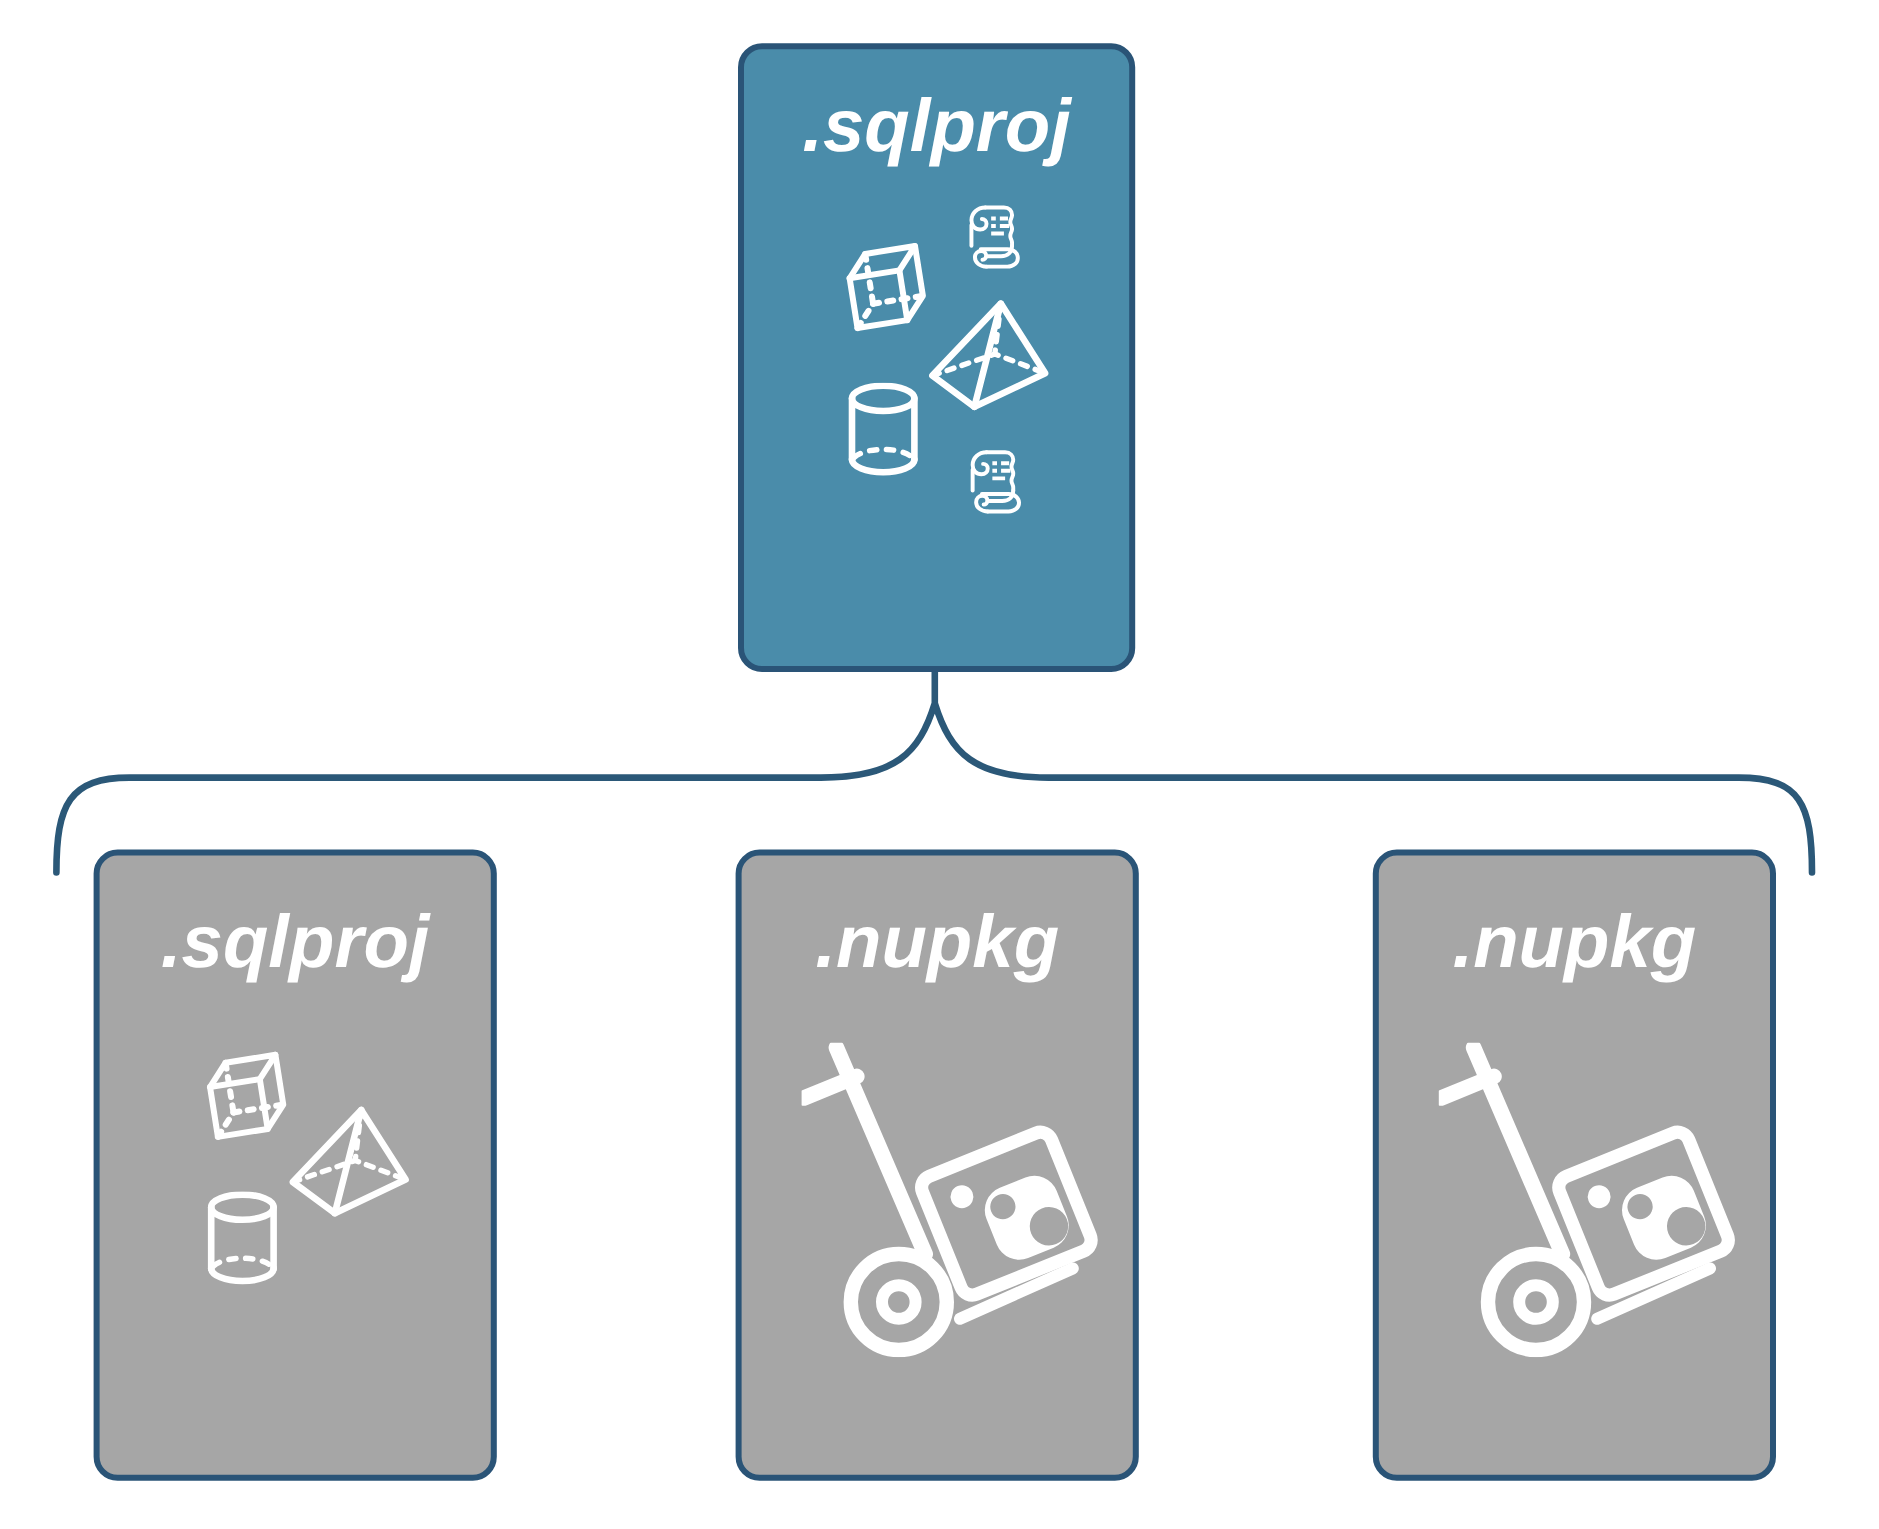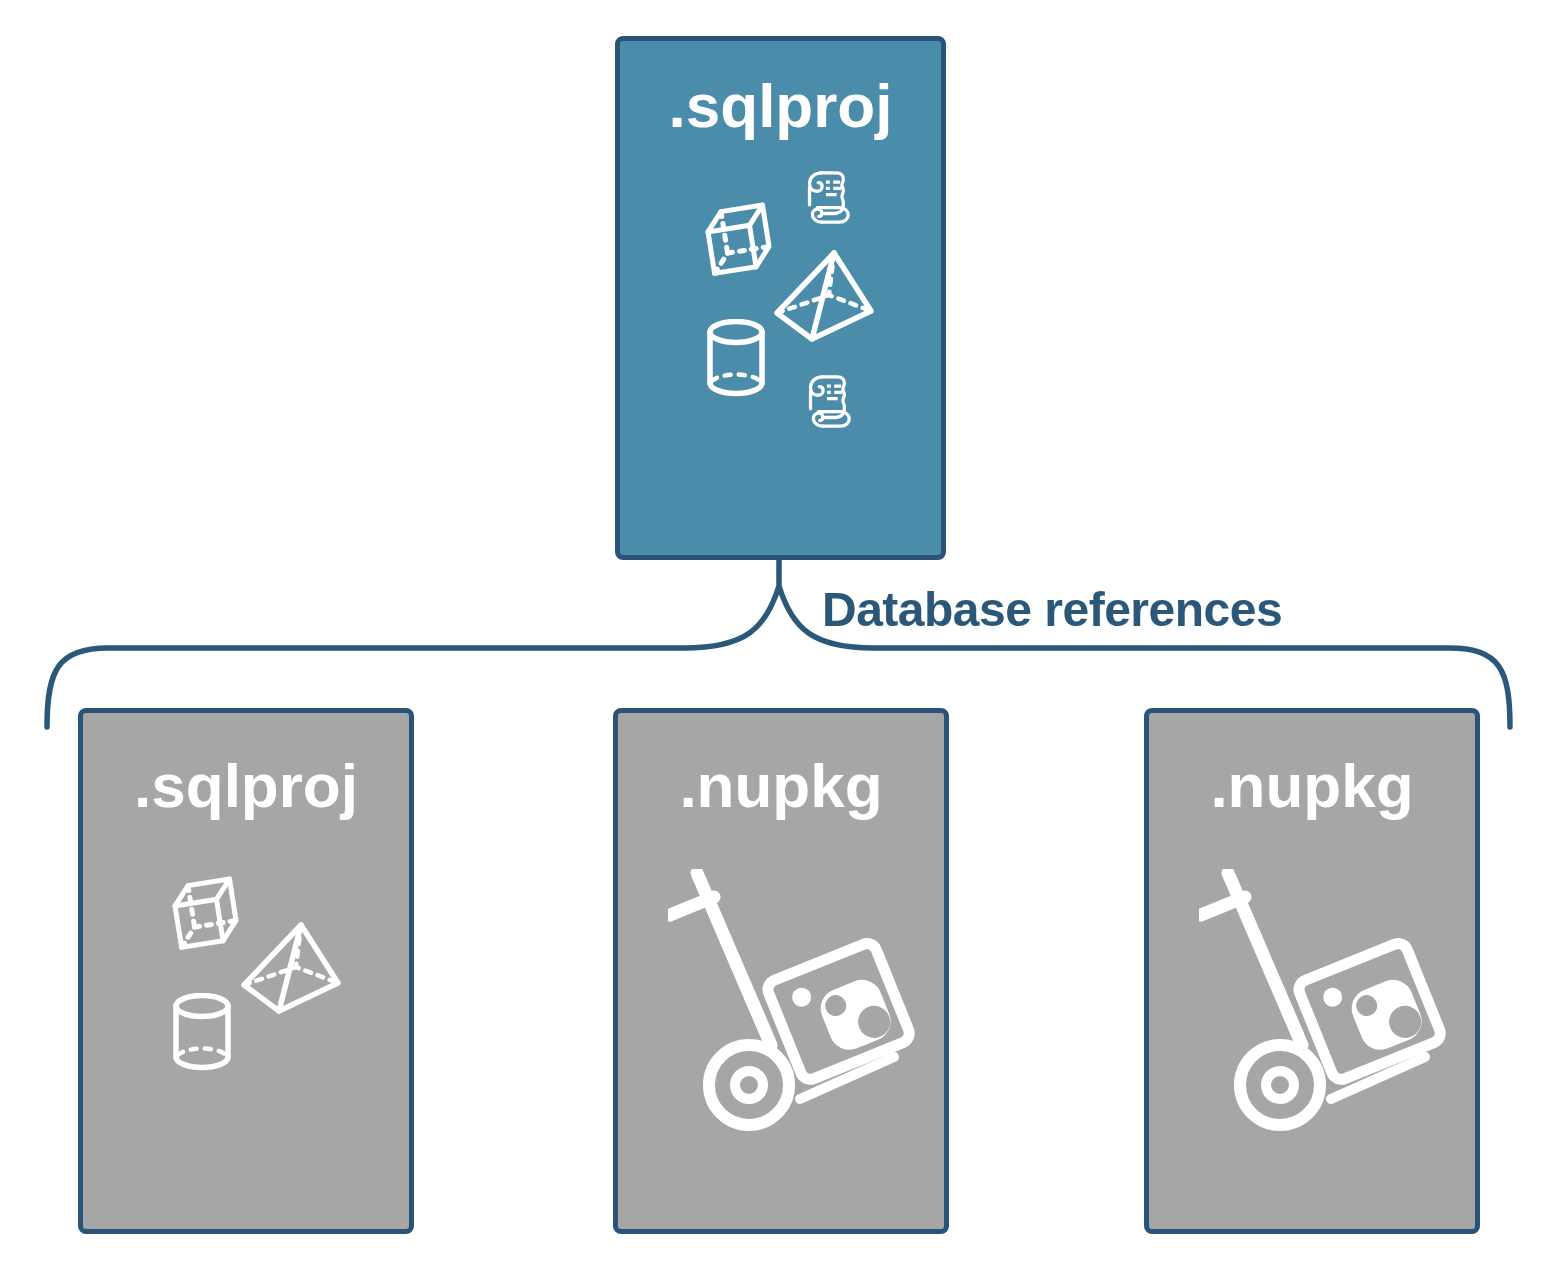--- a/index.html
+++ b/index.html
@@ -9,21 +9,21 @@
     --label-text:#ffffff;
     --connector-color:#2b5878;
   }
   html,body{margin:0;padding:0;background:#ffffff;}
   .canvas{
     position:relative;width:1566px;height:1274px;overflow:hidden;
     font-family:"Liberation Sans","DejaVu Sans",sans-serif;background:#ffffff;
   }
   .card{
     position:absolute;box-sizing:border-box;
-    border:5px solid var(--outline);border-radius:8px;
+    border:5px solid var(--outline);border-radius:20px;font-style:italic;
   }
   .card-root{left:615px;top:36px;width:331px;height:524px;background:var(--root-fill);}
   .card-child{top:708px;width:336px;height:526px;background:var(--child-fill);}
   #child-0{left:78px;}
   #child-1{left:613px;}
   #child-2{left:1144px;}
   .card-title{
     color:var(--label-text);font-weight:bold;font-size:62px;line-height:1;
     text-align:center;letter-spacing:0px;
   }
@@ -112,21 +112,20 @@
       </symbol>
     </defs>
   </svg>
 
   <svg class="overlay" width="1566" height="1274" viewBox="0 0 1566 1274">
     <path d="M47 727 C47 670 58 648 108 648 L684 648 C746 648 766 628 779 586
              C792 628 812 648 874 648 L1449 648 C1500 648 1510 670 1510 727
              M779 558 L779 592" fill="none" stroke="var(--connector-color,#2b5878)" stroke-width="5.5" stroke-linecap="round"></path>
   </svg>
 
-  <div class="connector-label">Database references</div>
 
   <div class="card card-root">
     <div class="card-title">.sqlproj</div>
     <svg class="icon" style="left:176px;top:128px" width="58" height="60">
         <use href="#sym-scroll"></use>
       </svg>
     <svg class="icon" style="left:76px;top:156px" width="88" height="90">
         <use href="#sym-cube"></use>
       </svg>
     <svg class="icon" style="left:154px;top:208px" width="100" height="94">

